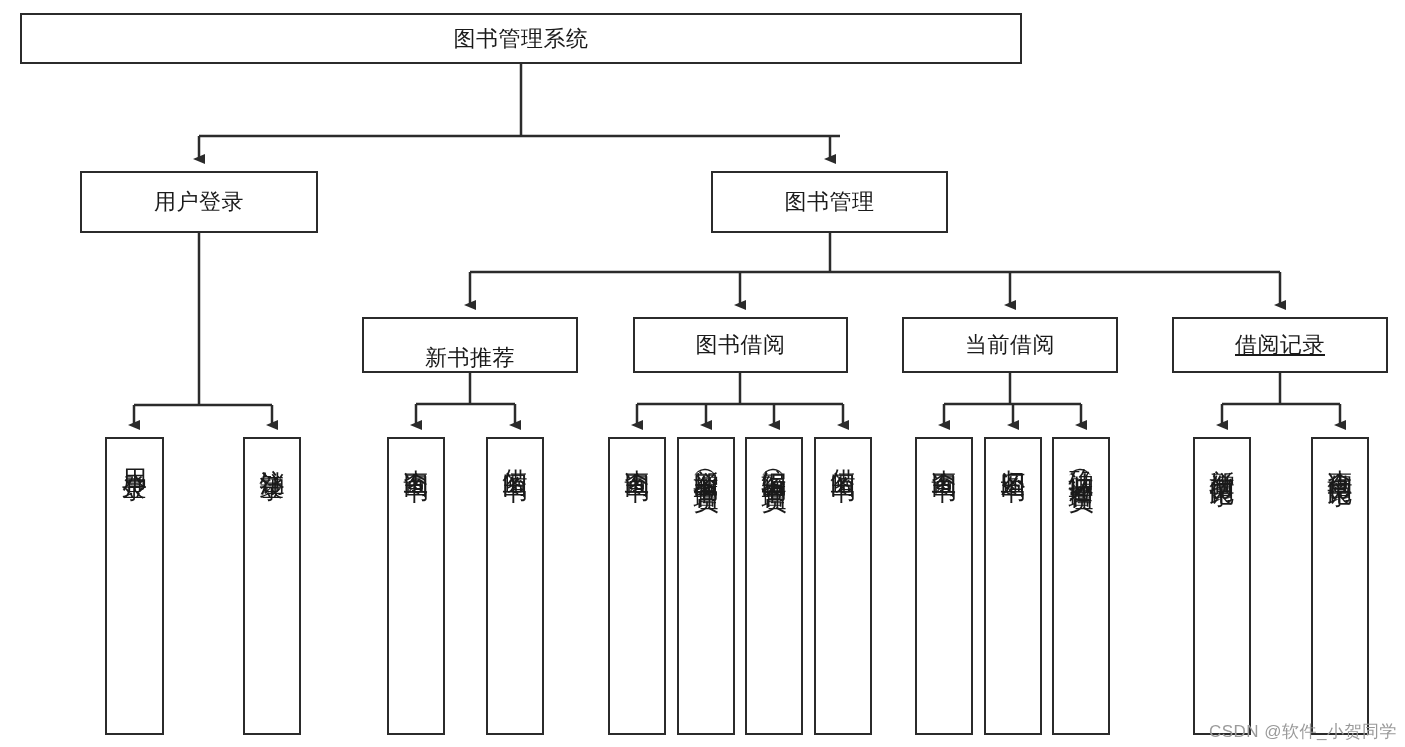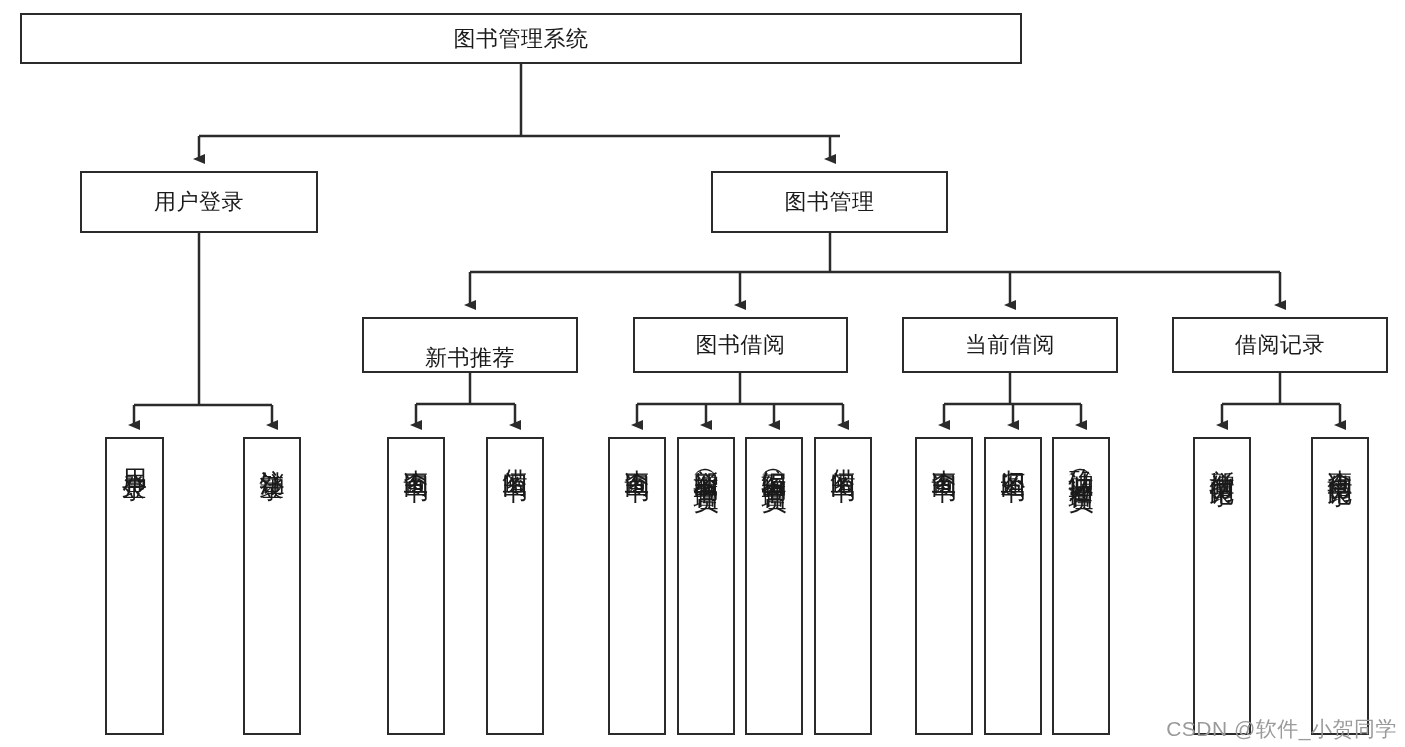--- a/index.html
+++ b/index.html
@@ -55,21 +55,21 @@
     font-size: 25px;
     writing-mode: vertical-rl;
     text-orientation: upright;
     letter-spacing: 3px;
     line-height: 1;
   }
   #watermark {
     position: absolute;
     right: 8px;
     bottom: 4px;
-    font-size: 21px;
+    font-size: 17px;
     color: #9a9a9a;
     z-index: 5;
     white-space: nowrap;
     letter-spacing: 0.5px;
   }
 </style>
 </head>
 <body>
 
 <div id="canvas">
@@ -138,21 +138,21 @@
   <div class="node horiz" style="left: 362px; top: 317px; width: 216px; height: 56px; border-color: rgb(43, 43, 43); background: rgb(255, 255, 255); align-items: flex-end;">
     <span class="lbl" style="color: rgb(26, 26, 26);">新书推荐</span>
   </div>
   <div class="node horiz" style="left: 633px; top: 317px; width: 215px; height: 56px; border-color: rgb(43, 43, 43); background: rgb(255, 255, 255);">
     <span class="lbl" style="color: rgb(26, 26, 26);">图书借阅</span>
   </div>
   <div class="node horiz" style="left: 902px; top: 317px; width: 216px; height: 56px; border-color: rgb(43, 43, 43); background: rgb(255, 255, 255); justify-content: center;">
     <span class="lbl" style="color: rgb(26, 26, 26);">当前借阅</span>
   </div>
   <div class="node horiz" style="left: 1172px; top: 317px; width: 216px; height: 56px; border-color: rgb(43, 43, 43); background: rgb(255, 255, 255);">
-    <span class="lbl" style="color: rgb(26, 26, 26);">借阅记录</span>
+    <span class="lbl" style="color: rgb(26, 26, 26); text-decoration: underline;">借阅记录</span>
   </div>
 
   <div class="node vert" style="left: 105px; top: 437px; width: 59px; height: 298px; border-color: rgb(43, 43, 43); background: rgb(255, 255, 255);">
     <span class="lbl" style="color: rgb(26, 26, 26);">用户登录</span>
   </div>
   <div class="node vert" style="left: 243px; top: 437px; width: 58px; height: 298px; border-color: rgb(43, 43, 43); background: rgb(255, 255, 255);">
     <span class="lbl" style="color: rgb(26, 26, 26);">注销登录</span>
   </div>
   <div class="node vert" style="left: 387px; top: 437px; width: 58px; height: 298px; border-color: rgb(43, 43, 43); background: rgb(255, 255, 255);">
     <span class="lbl" style="color: rgb(26, 26, 26);">查询图书</span>

